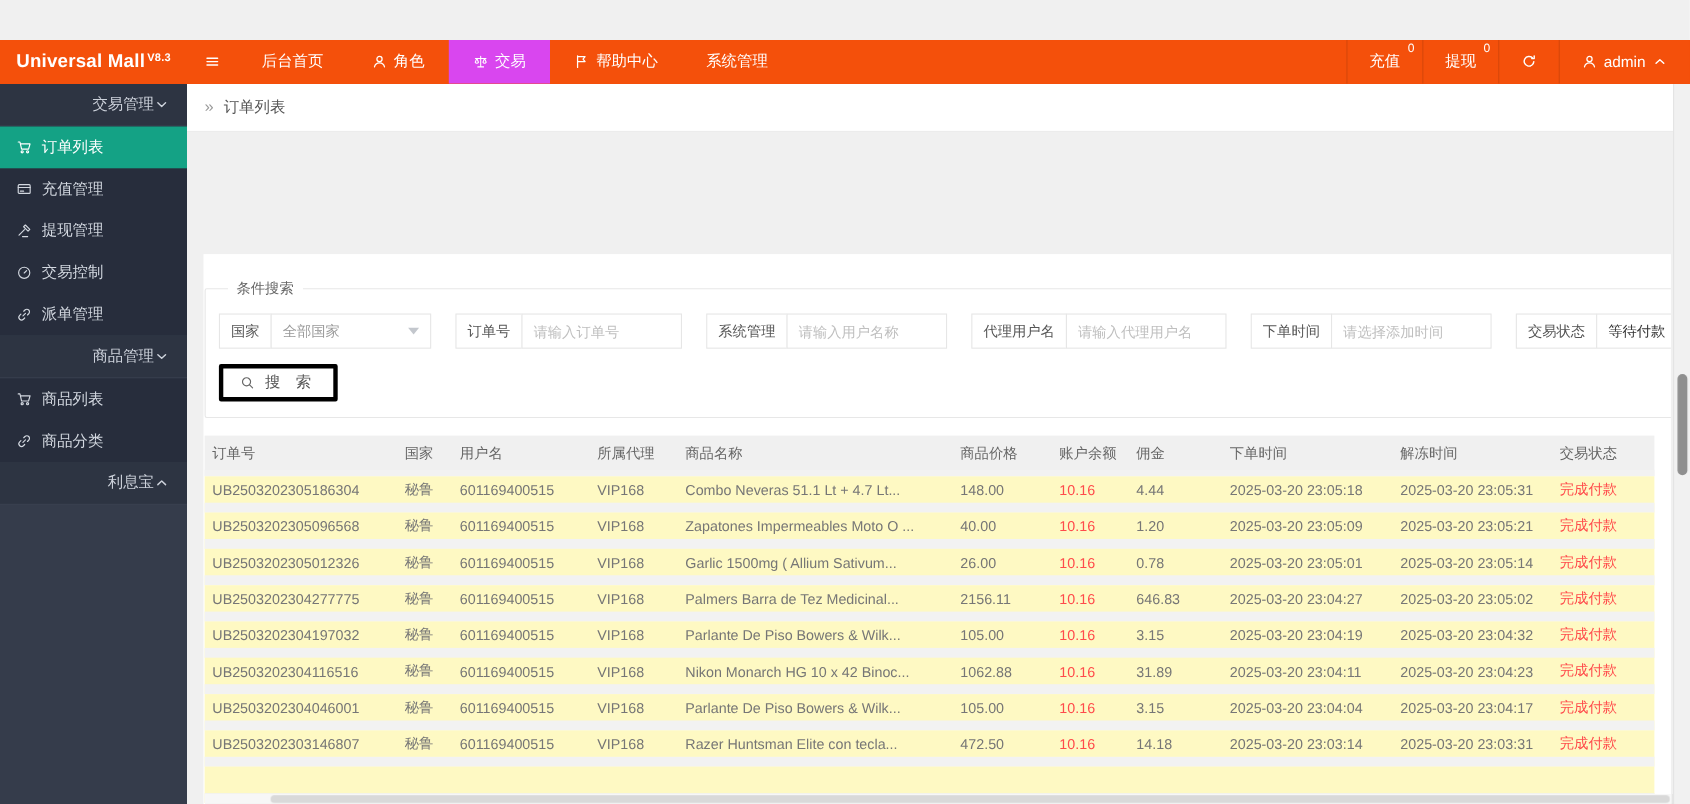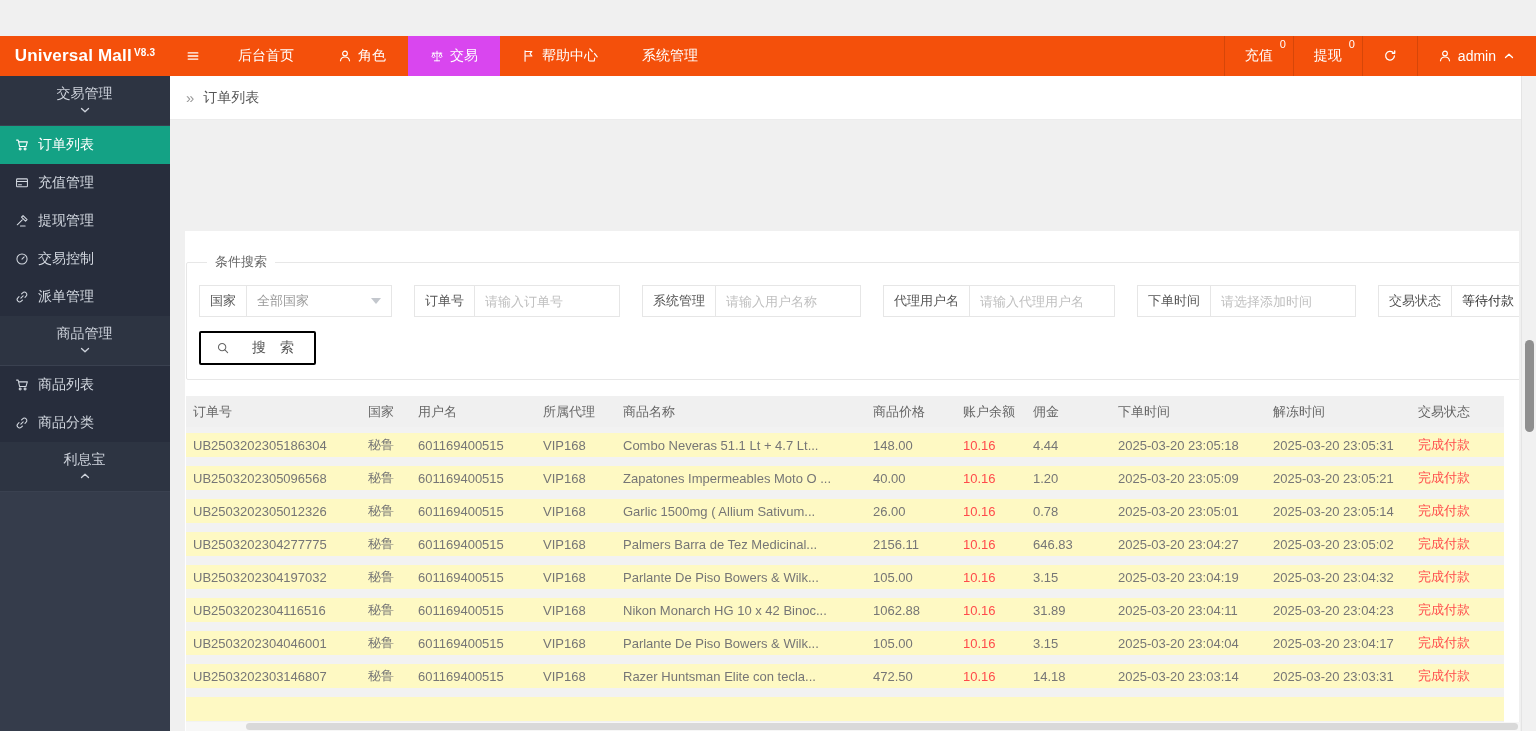--- a/index.html
+++ b/index.html
@@ -18,21 +18,21 @@
   .top-action { position:relative; display:flex; align-items:center; gap:6px; padding:0 20px; font-size:14px; border-left:1px solid rgba(0,0,0,.12); cursor:pointer; }
   .badge { position:absolute; top:2px; right:7px; font-size:11px; line-height:13px; color:#fff; }
   .ico { display:inline-flex; align-items:center; }
   .ico svg { display:block; }
 
   
   .body { display:flex; height:691px; }
 
   
   .sidebar { width:170px; background:#353c4b; flex-shrink:0; overflow:hidden; }
-  .side-group-header { height:50px; background:#2d3442; display:flex; align-items:center; justify-content:center; padding:0 16px 0 15px; font-size:14px; color:#cdd2db; cursor:pointer; border-bottom:1px solid #3a4150;flex-direction:column; }
+  .side-group-header { height:39px; background:#2d3442; display:flex; align-items:center; justify-content:flex-end; padding:0 16px 0 15px; font-size:14px; color:#cdd2db; cursor:pointer; border-bottom:1px solid #3a4150; }
   .side-items { background:#272d3c; }
   .side-item { height:38px; display:flex; align-items:center; gap:9px; padding-left:15px; font-size:14px; color:#d3d8e0; cursor:pointer; }
   .side-item.active { background:#14a285; color:#fff; }
 
   
   .main { flex:1; display:flex; flex-direction:column; background:#f0f0f0; min-width:0; }
   .breadcrumb { height:44px; background:#fff; display:flex; align-items:center; gap:9px; padding-left:16px; font-size:14px; color:#555; border-bottom:1px solid #ececec; }
   .crumb-caret { color:#9a9a9a; font-size:15px; }
   .workspace { flex:1; position:relative; }
   .panel { position:absolute; left:15px; right:17px; top:111px; bottom:10px; background:#fff; padding:22px 15px 0 1px; overflow:hidden; }
@@ -42,21 +42,21 @@
   .search-set legend { font-size:13px; color:#666; padding:0 8px; margin-left:8px; }
   .filters { display:flex; gap:22px; flex-wrap:nowrap; }
   .field { display:flex; height:32px; font-size:13px; }
   .field-label { display:flex; align-items:center; padding:0 10px; border:1px solid #e6e6e6; color:#555; background:#fff; white-space:nowrap; }
   .field input { width:146px; border:1px solid #e6e6e6; margin-left:-1px; padding:0 10px; font-size:13px; color:#1d4ed8; outline:none; font-family:inherit; }
   .field input::placeholder { color:#bfbfbf; }
   .select { width:146px; border:1px solid #e6e6e6; margin-left:-1px; display:flex; align-items:center; justify-content:space-between; padding:0 10px; cursor:pointer; background:#fff; }
   .select .val { color:#333; }
   .select.muted .val { color:#999; }
   .caret { width:0; height:0; border-left:5px solid transparent; border-right:5px solid transparent; border-top:6px solid #c3c7cd; }
-  .search-btn { margin-top:14px; height:34px; padding:0 15px; background:#fff; border:2px solid #000000; border-radius:2px; display:inline-flex; align-items:center; gap:22px; font-size:14px; color:#555; letter-spacing:5px; cursor:pointer; font-family:inherit; }
+  .search-btn { margin-top:14px; height:34px; padding:0 15px; background:#fff; border:4px solid #000000; border-radius:2px; display:inline-flex; align-items:center; gap:9px; font-size:14px; color:#555; letter-spacing:5px; cursor:pointer; font-family:inherit; }
   .search-btn .ico { color:#666; }
 
   
   .table { margin-top:16px; }
   .trow { display:flex; align-items:center; }
   .thead { background:#f0f0f0; height:37px; color:#666; font-size:13px; border-bottom:6px solid #f2f2f2; }
   .tbody .trow { background:#fef9c3; height:33px; font-size:13px; color:#767676; border-bottom:9px solid #f2f2f2; }
   .cell { padding-left:7px; overflow:hidden; white-space:nowrap; text-overflow:clip; flex-shrink:0; }
   .cell.red { color:#ff4b4b; }
   .c0{width:175px}.c1{width:50px}.c2{width:125px}.c3{width:80px}.c4{width:250px}

